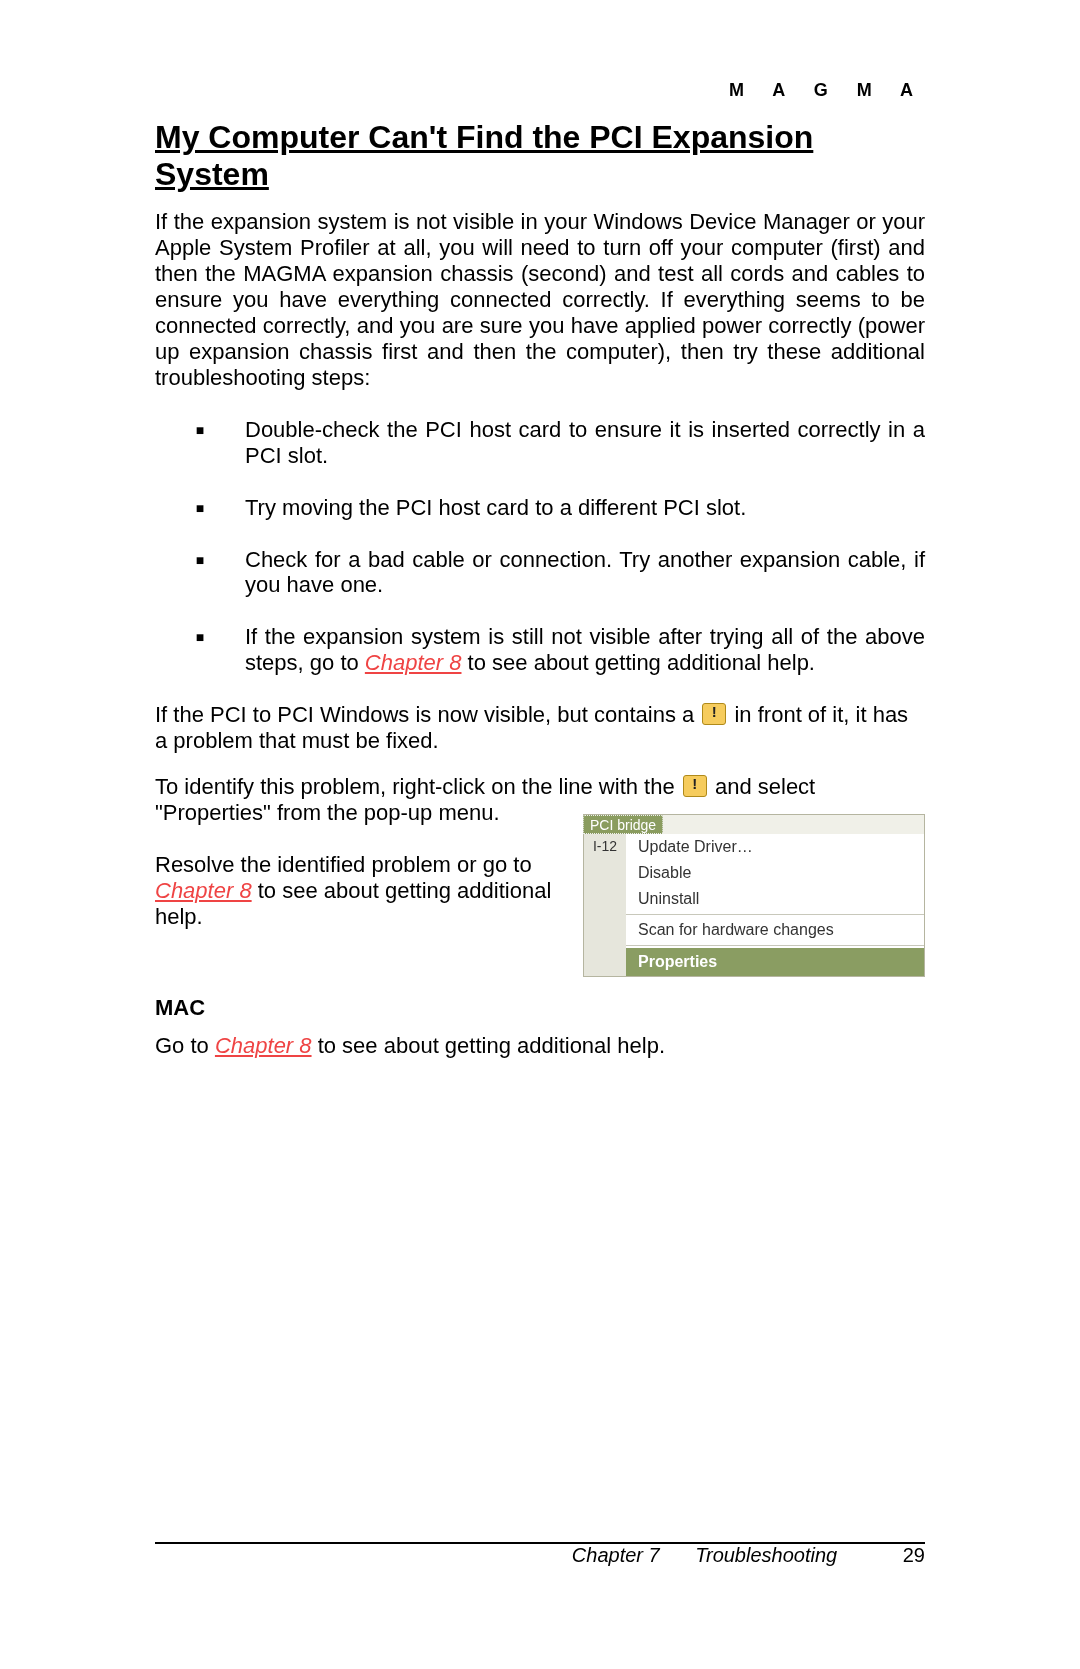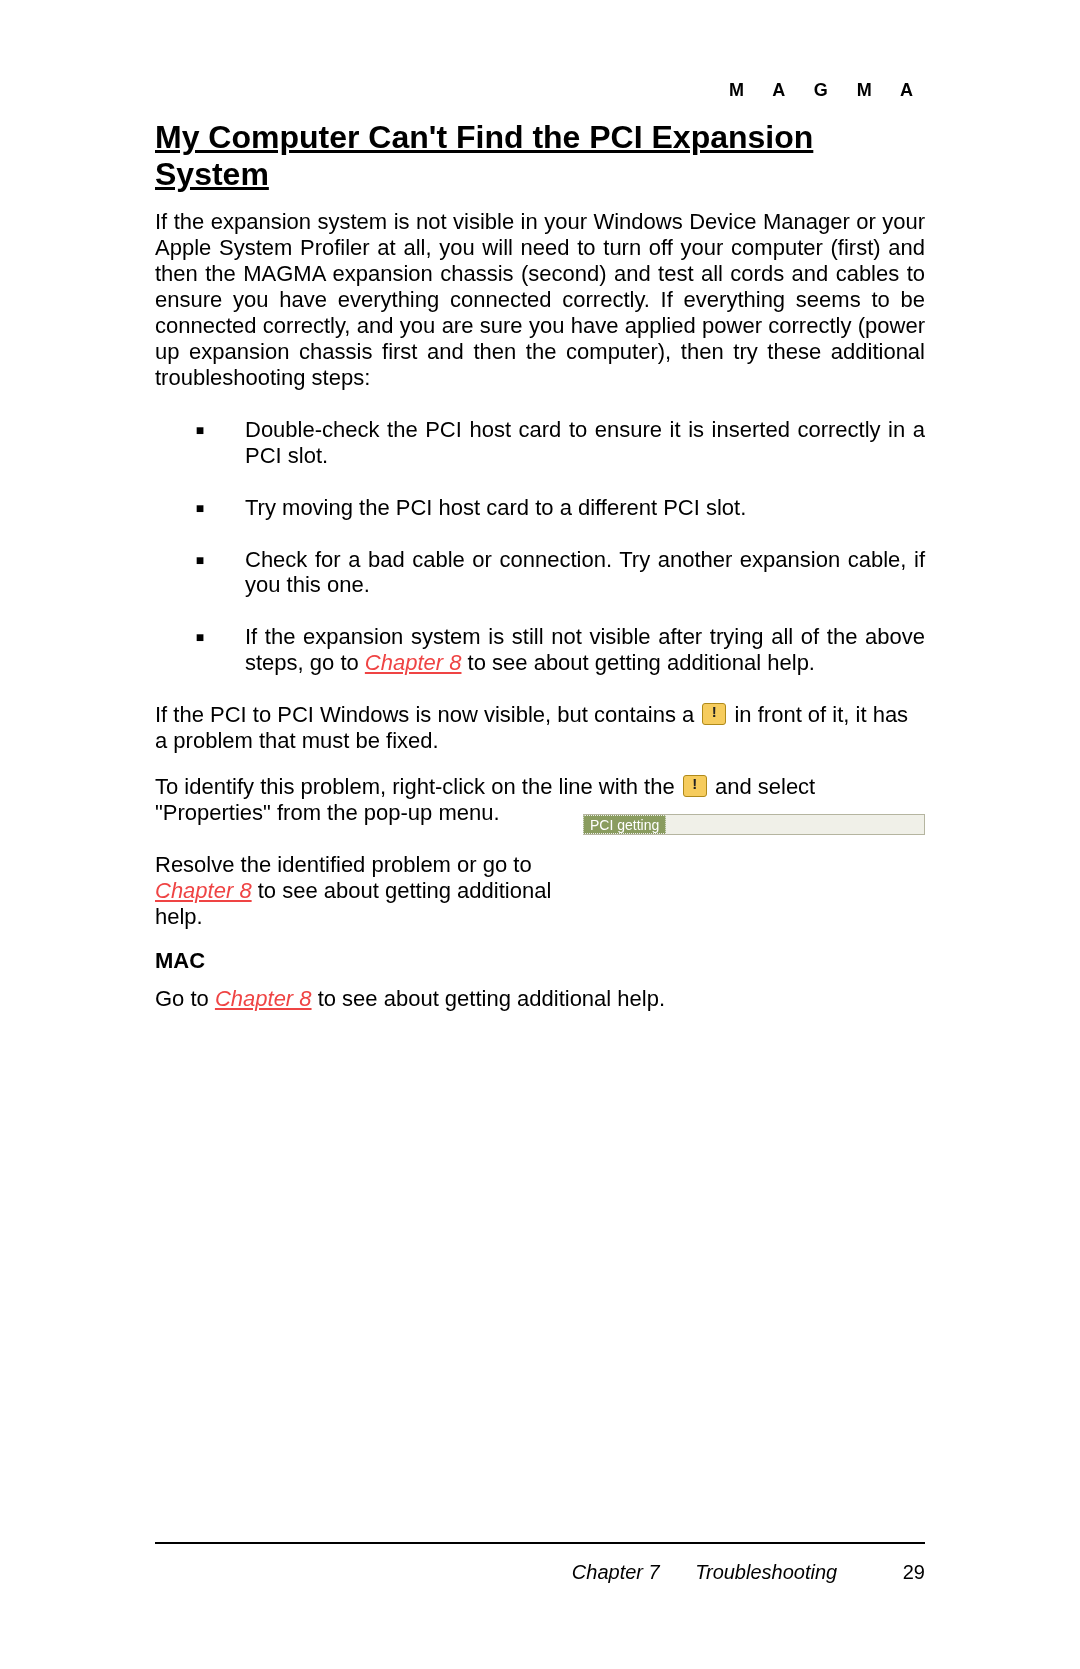--- a/index.html
+++ b/index.html
@@ -158,21 +158,21 @@
     position: absolute;
     left: 155px;
     right: 155px;
     bottom: 125px;
     border-top: 2px solid #000;
   }
   .footer {
     position: absolute;
     left: 155px;
     right: 155px;
-    bottom: 85px;
+    bottom: 102px;
     text-align: right;
     font-size: 20px;
     font-style: italic;
   }
   .footer .pagenum {
     font-style: normal;
     margin-left: 60px;
   }
   .footer .chapnum {
     margin-right: 30px;
@@ -193,21 +193,21 @@
     <li>
       <span class="blt">■</span>
       <span class="bcontent">Double-check the PCI host card to ensure it is inserted correctly in a PCI slot.</span>
     </li>
     <li>
       <span class="blt">■</span>
       <span class="bcontent">Try moving the PCI host card to a different PCI slot.</span>
     </li>
     <li>
       <span class="blt">■</span>
-      <span class="bcontent">Check for a bad cable or connection. Try another expansion cable, if you this one.</span>
+      <span class="bcontent">Check for a bad cable or connection. Try another expansion cable, if you have one.</span>
     </li>
     <li>
       <span class="blt">■</span>
       <span class="bcontent">
         <span>If the expansion system is still not visible after trying all of the above steps, go to </span><span class="link">Chapter 8</span><span> to see about getting additional help.</span>
       </span>
     </li>
   </ul>
 
 
@@ -224,21 +224,33 @@
   </div>
 
   <div class="side-by-side">
     <div class="side-left">
       <br>
       <span>Resolve the identified problem or go to </span><span class="link">Chapter 8</span><span> to see about getting additional help.</span>
     </div>
 
     <div class="context-menu-box">
       <div class="cm-top">
-        <span class="cm-top-sel">PCI getting</span>
+        <span class="cm-top-sel">PCI bridge</span>
+      </div>
+      <div class="cm-body">
+        <div class="cm-left-col">I-12</div>
+        <div class="cm-right-col">
+          <div class="cm-item">Update Driver…</div>
+          <div class="cm-item">Disable</div>
+          <div class="cm-item">Uninstall</div>
+          <div class="cm-sep"></div>
+          <div class="cm-item">Scan for hardware changes</div>
+          <div class="cm-sep"></div>
+          <div class="cm-highlight">Properties</div>
+        </div>
       </div>
     </div>
   </div>
 
   <div class="subhead">MAC</div>
 
   <div class="para">
     <span>Go to </span><span class="link">Chapter 8</span><span> to see about getting additional help.</span>
   </div>
 

